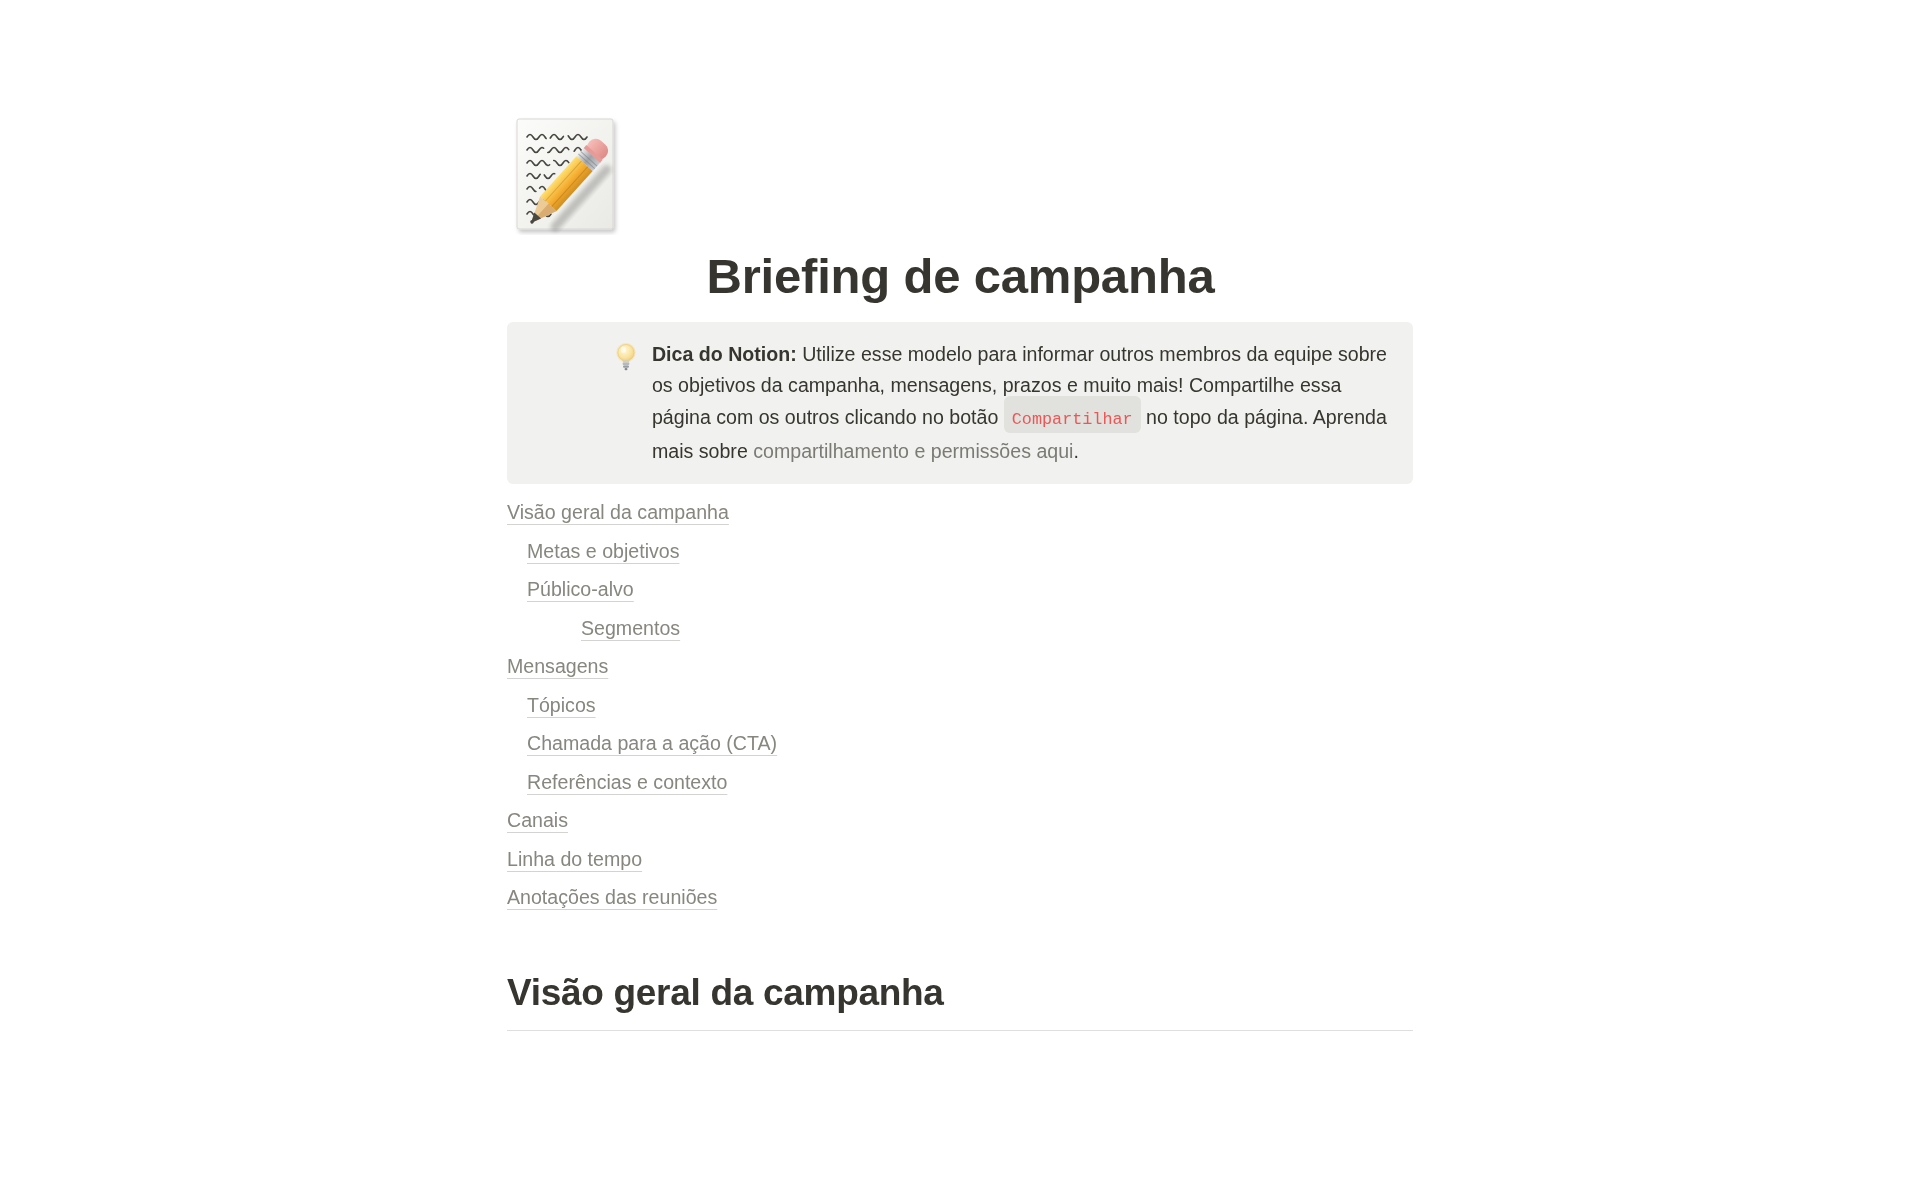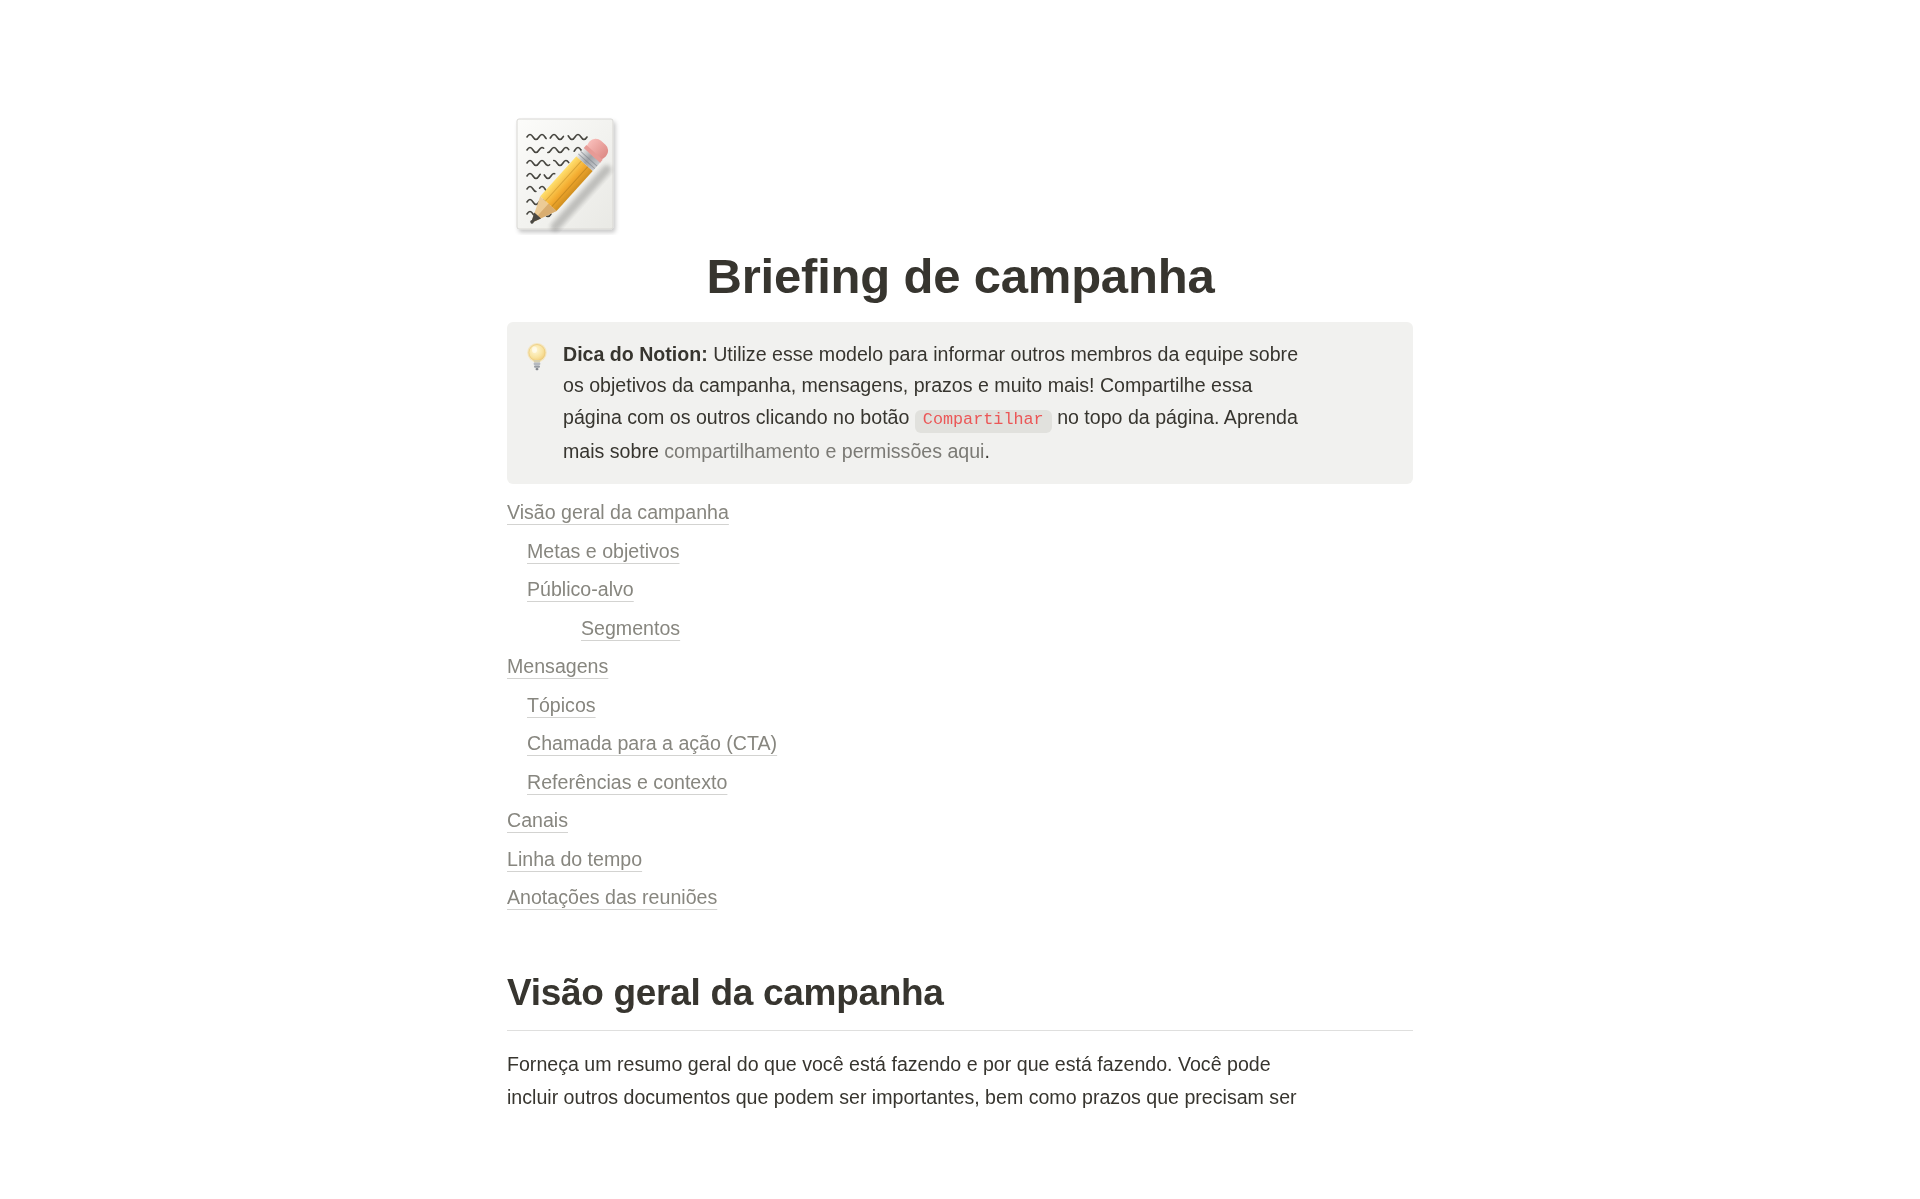--- a/index.html
+++ b/index.html
@@ -12,31 +12,31 @@
   .page-icon{display:block;margin:117px 0 0 6px;width:108px;height:118px;cursor:pointer;}
 
   .page-title{
     margin:12px 0 0 1px;font-size:49px;font-weight:700;line-height:1.2;
     color:#37352F;letter-spacing:-0.2px;text-align:center;
   }
 
   .callout{
     display:flex;align-items:flex-start;box-sizing:border-box;
     margin-top:16px;width:906px;min-height:160px;
-    background:#F1F1EF;border-radius:6px;padding:17px 26px 17px 18px;
+    background:#F1F1EF;border-radius:6px;padding:17px 26px 17px 18px;justify-content:flex-end;
   }
   .callout-icon{flex:0 0 auto;width:24px;height:31px;margin-top:3px;}
   .callout-text{
     margin-left:14px;font-size:19.6px;line-height:31.6px;color:#37352F;
     white-space:pre-line;max-width:815px;
   }
   .callout-text strong{font-weight:700;}
   .code-chip{
     font-family:"Liberation Mono", monospace;font-size:16.8px;color:#EB5757;
-    background:rgba(135,131,120,0.15);border-radius:6px;padding:0 8px 4px;
+    background:rgba(135,131,120,0.15);border-radius:6px;padding:14px 8px 4px;
     white-space:nowrap;
   }
   .inline-link{
     color:#7b7a75;
     text-decoration-color:rgba(55,53,47,0.35);text-underline-offset:4px;
     text-decoration-thickness:1px;cursor:pointer;
   }
 
   .toc-heading{margin:57px 0 0 1px;font-size:23px;font-weight:700;line-height:30px;color:#37352F;}
   .toc{display:block;margin-top:14px;}
@@ -166,17 +166,15 @@
         <a class="toc-item level1">Referências e contexto</a>
         <a class="toc-item level0">Canais</a>
         <a class="toc-item level0">Linha do tempo</a>
         <a class="toc-item level0">Anotações das reuniões</a>
       </nav>
 
     <h2 class="section-heading">Visão geral da campanha</h2>
 
     <hr class="divider">
 
-    <p class="paragraph">Forneça um resumo geral do que você está fazendo e por que está fazendo. Você pode
-incluir outros documentos que podem ser importantes, bem como prazos que precisam ser</p>
 
   </div>
 </main>
 
 </body></html>

